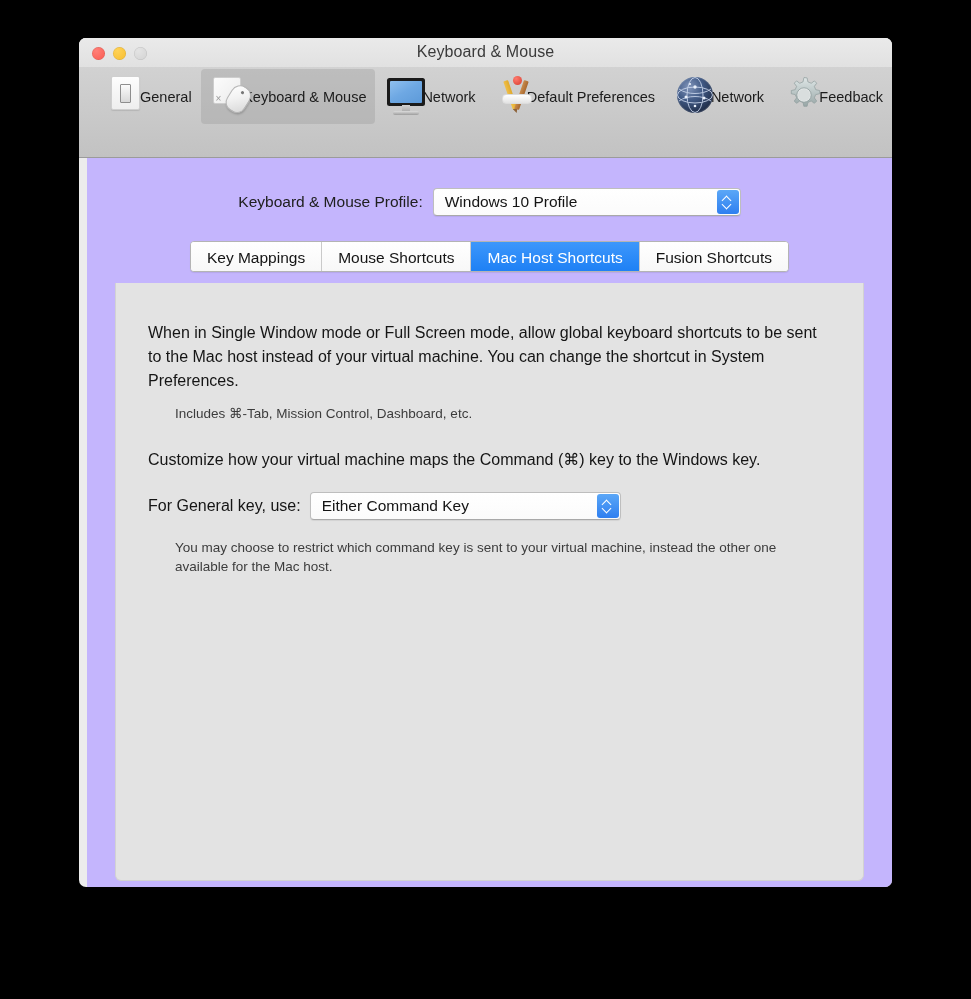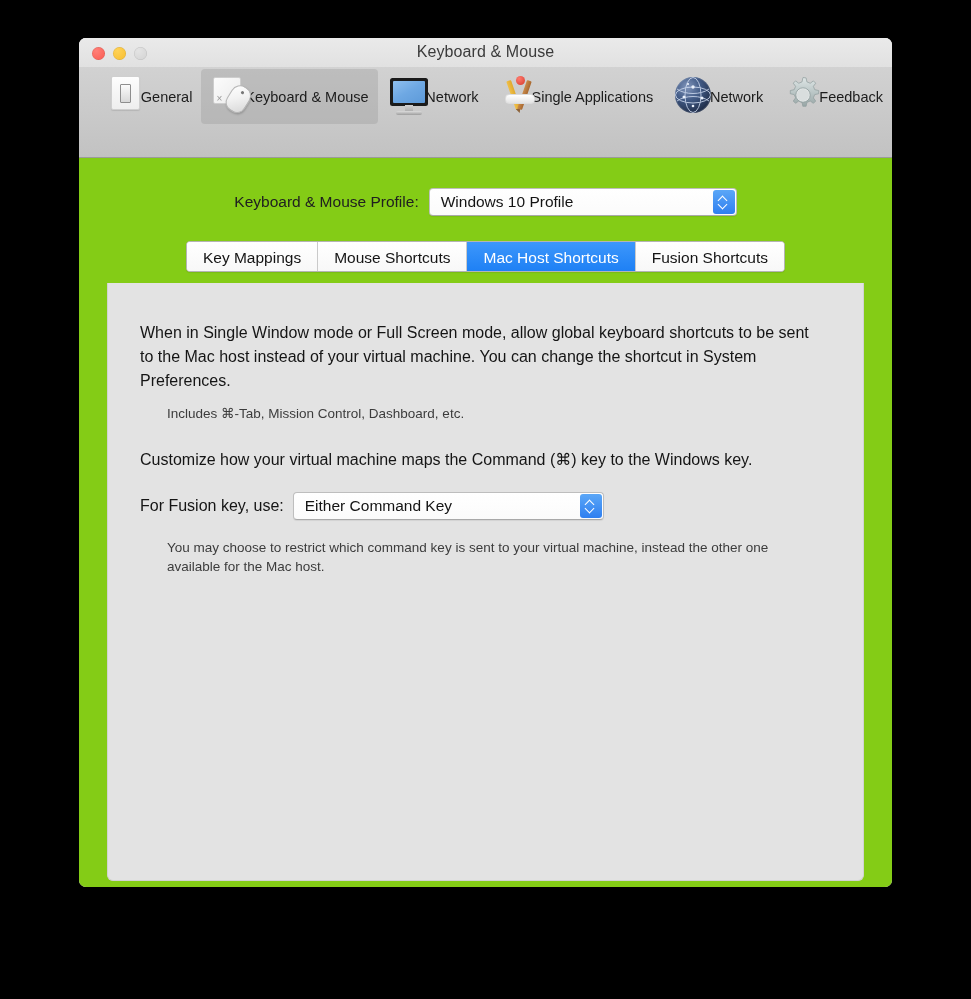--- a/index.html
+++ b/index.html
@@ -143,21 +143,21 @@
     background: radial-gradient(circle at 34% 28%, #8296bb 0%, #415a85 38%, #22304c 75%, #151e31 100%);
     box-shadow: inset 0 0 0 1px rgba(255,255,255,.10);
     overflow:hidden;
   }
   .ico-globe svg{ position:absolute; left:0; top:0; }
 
   
   .ico-gear{ position:absolute; left:3px; top:3px; width:38px; height:38px;}
 
   
-  .body-area { position:relative; height:730px; background:#84cc16; }
+  .body-area { position:relative; height:730px; background:#c4b5fd;margin-left:8px; }
 
   .profile-row{
     position:absolute; left:0; right:0; top:30px;
     display:flex; align-items:center; justify-content:center;
   }
   .profile-label{ font-size:15.5px; color:#202020; margin-right:10px; }
 
   .popup{
     position:relative; display:inline-flex; align-items:center;
     height:28px; border-radius:4px;
@@ -290,21 +290,21 @@
 
         <div class="tb-item">
           <div class="tb-icon">
             <div class="ico-da">
               <div class="leg pencil"></div>
               <div class="leg ruler"></div>
               <div class="knob"></div>
               <div class="chain"></div>
             </div>
           </div>
-          <div class="tb-label">Single Applications</div>
+          <div class="tb-label">Default Preferences</div>
         </div>
 
         <div class="tb-item">
           <div class="tb-icon">
             <div class="ico-globe">
               <svg width="36" height="36" viewBox="0 0 36 36">
                 <g stroke="#cdd9ee" stroke-width="1" fill="none" opacity="0.85">
                   <ellipse cx="18" cy="18" rx="8" ry="17.5"></ellipse>
                   <ellipse cx="18" cy="18" rx="17.5" ry="8"></ellipse>
                   <path d="M2 12 C10 18, 26 18, 34 12"></path>
@@ -372,21 +372,21 @@
         <div class="panel-inner">
 
           <p class="para">When in Single Window mode or Full Screen mode, allow global keyboard shortcuts to be sent to the Mac host instead of your virtual machine. You can change the shortcut in System Preferences.</p>
 
 
           <div class="hint">Includes ⌘-Tab, Mission Control, Dashboard, etc.</div>
 
           <p class="para para2">Customize how your virtual machine maps the Command (⌘) key to the Windows key.</p>
 
           <div class="keyrow">
-            <div class="lbl">For Fusion key, use:</div>
+            <div class="lbl">For General key, use:</div>
             <div class="popup" style="width:311px;">
               <div class="pv">Either Command Key</div>
               <div class="stepper">
                 <span class="up"></span>
                 <span class="dn"></span>
               </div>
             </div>
           </div>
 
           <div class="hint" style="margin-top:18px;">You may choose to restrict which command key is sent to your virtual machine, instead the other one available for the Mac host.</div>

